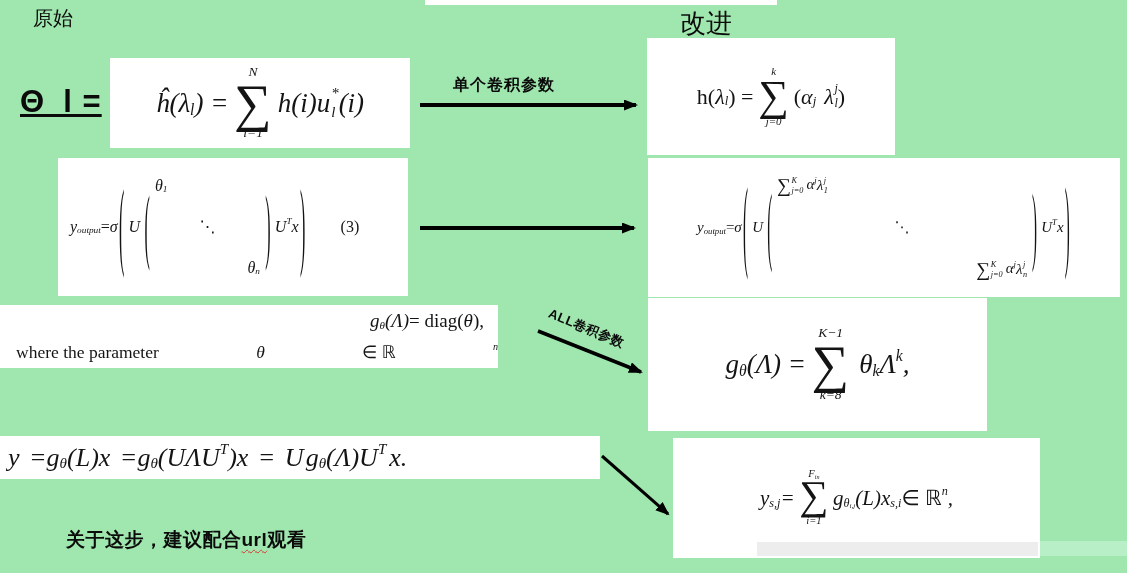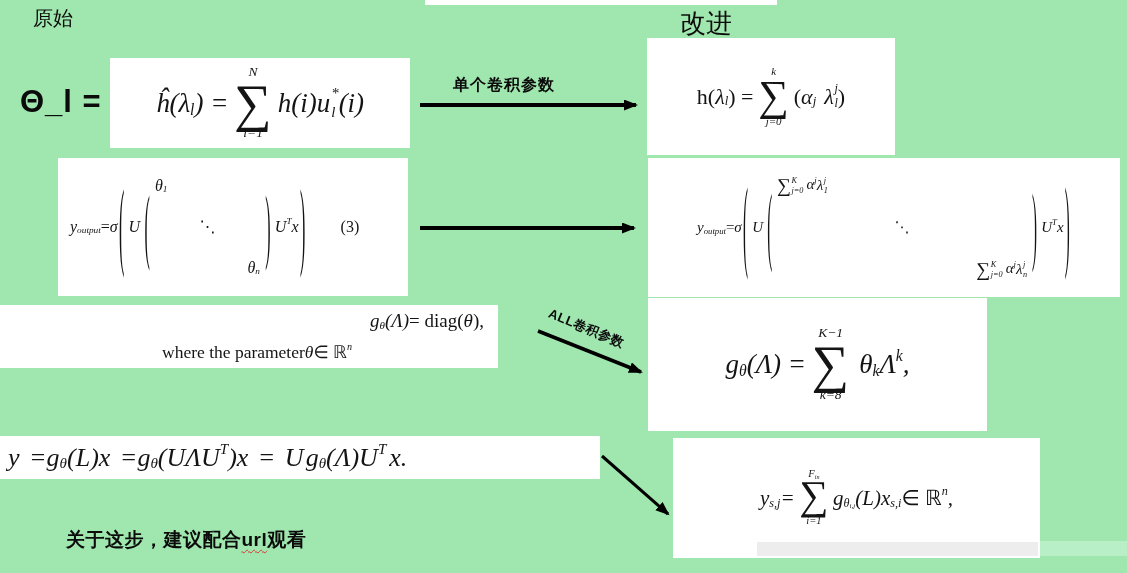--- a/index.html
+++ b/index.html
@@ -29,21 +29,21 @@
   .fx .sum .sig{font-size:1.95em;line-height:0.85;font-style:normal;}
   .fx .par{display:inline-block;font-style:normal;line-height:1;margin:0 0.08em;transform-origin:center;}
   .fx .mat{display:inline-flex;flex-direction:column;justify-content:space-between;padding:0.15em 0.25em;}
   .fx .mr{display:flex;line-height:1.1;}
   .fx .mr.t{justify-content:flex-start;}
   .fx .mr.m{justify-content:center;font-style:normal;}
   .fx .mr.b{justify-content:flex-end;}
   .col{display:flex;flex-direction:column;height:100%;}
   .col .fx{flex:1;height:auto;}
   .rowR{justify-content:flex-end;padding-right:14px;}
-  .rowL{justify-content:center;padding-left:16px;}
+  .rowL{justify-content:space-between;padding-left:16px;}
   .urlword{text-decoration-line:underline;text-decoration-style:wavy;
            text-decoration-color:#d93636;text-decoration-thickness:1px;text-underline-offset:3px;}
 </style>
 </head>
 <body>
 
 <div class="stage" style="background: rgb(159, 231, 174);">
 
   <svg class="svgov" width="1127" height="573">
     <defs>
@@ -57,21 +57,21 @@
     <line x1="602" y1="456" x2="668" y2="514" stroke="#000" stroke-width="3" marker-end="url(#ah)"></line>
   </svg>
 
   <div class="box" style="left: 425px; top: 0px; width: 352px; height: 5px; background: rgb(255, 255, 255);"></div>
 
   <div class="abs" style="left:1040px;top:541px;width:87px;height:15px;background:#b9efc6;"></div>
 
   <div class="abs cn" style="left:33px;top:5px;font-size:20px;">原始</div>
   <div class="abs cn" style="left:657px;top:6px;font-size:26px;margin-left:23px;">改进</div>
 
-  <div class="abs cn" style="left:20px;top:84px;font-size:31px;font-weight:600;letter-spacing:1px;">Θ_l =</div>
+  <div class="abs cn" style="left:20px;top:84px;font-size:31px;font-weight:600;letter-spacing:1px;text-decoration:underline;">Θ_l =</div>
 
   <div class="box" style="left: 110px; top: 58px; width: 300px; height: 90px; background: rgb(255, 255, 255);">
     <div class="fx" style="font-size:27px;">
         <span class="it">ĥ(</span>
         <span class="it">λ</span>
         <span class="scr sub">l</span>
         <span class="it">) = </span>
         <span class="sum">
           <span class="lim">N</span>
           <span class="sig">∑</span>

